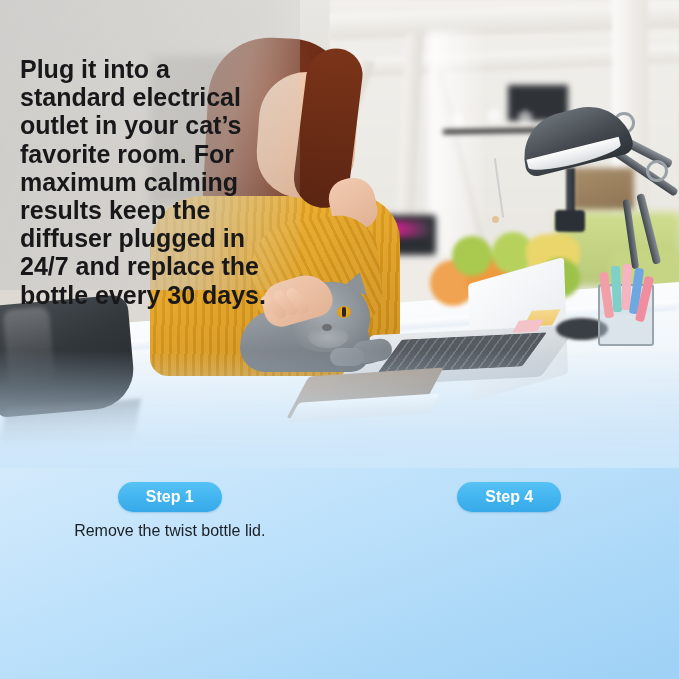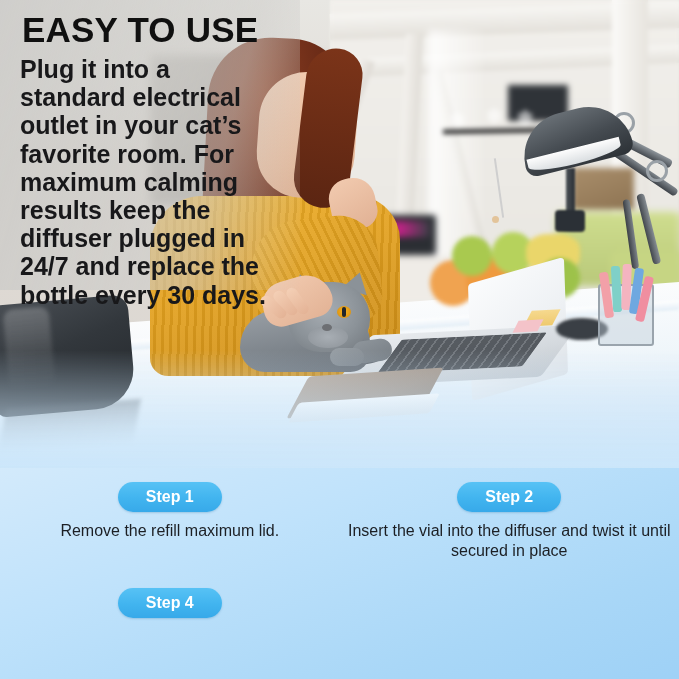--- a/index.html
+++ b/index.html
@@ -534,35 +534,30 @@
     <div class="finger fg2"></div>
     <div class="finger fg3"></div>
 
     <div class="book1"></div>
     <div class="book2"></div>
 
     <div class="text-haze"></div>
     <div class="photo-fade"></div>
   </div>
 
-  <div id="headline">EASY TO USE</div>
   <div id="bodytext">Plug it into a standard electrical outlet in your cat’s favorite room. For maximum calming results keep the diffuser plugged in 24/7 and replace the bottle every 30 days.</div>
 
   <div id="steps">
     <div class="steps-grid">
 
       <div class="step-cell cell-1">
         <div class="badge">Step 1</div>
-        <div class="step-text">Remove the refill maximum lid.</div>
+        <div class="step-text">Remove the twist bottle lid.</div>
       </div>
 
-      <div class="step-cell cell-2">
-        <div class="badge">Step 2</div>
-        <div class="step-text">Insert the vial into the diffuser and twist it until secured in place</div>
-      </div>
 
 
       <div class="step-cell cell-4">
         <div class="badge">Step 4</div>
       </div>
 
     </div>
   </div>
 
 </div>

